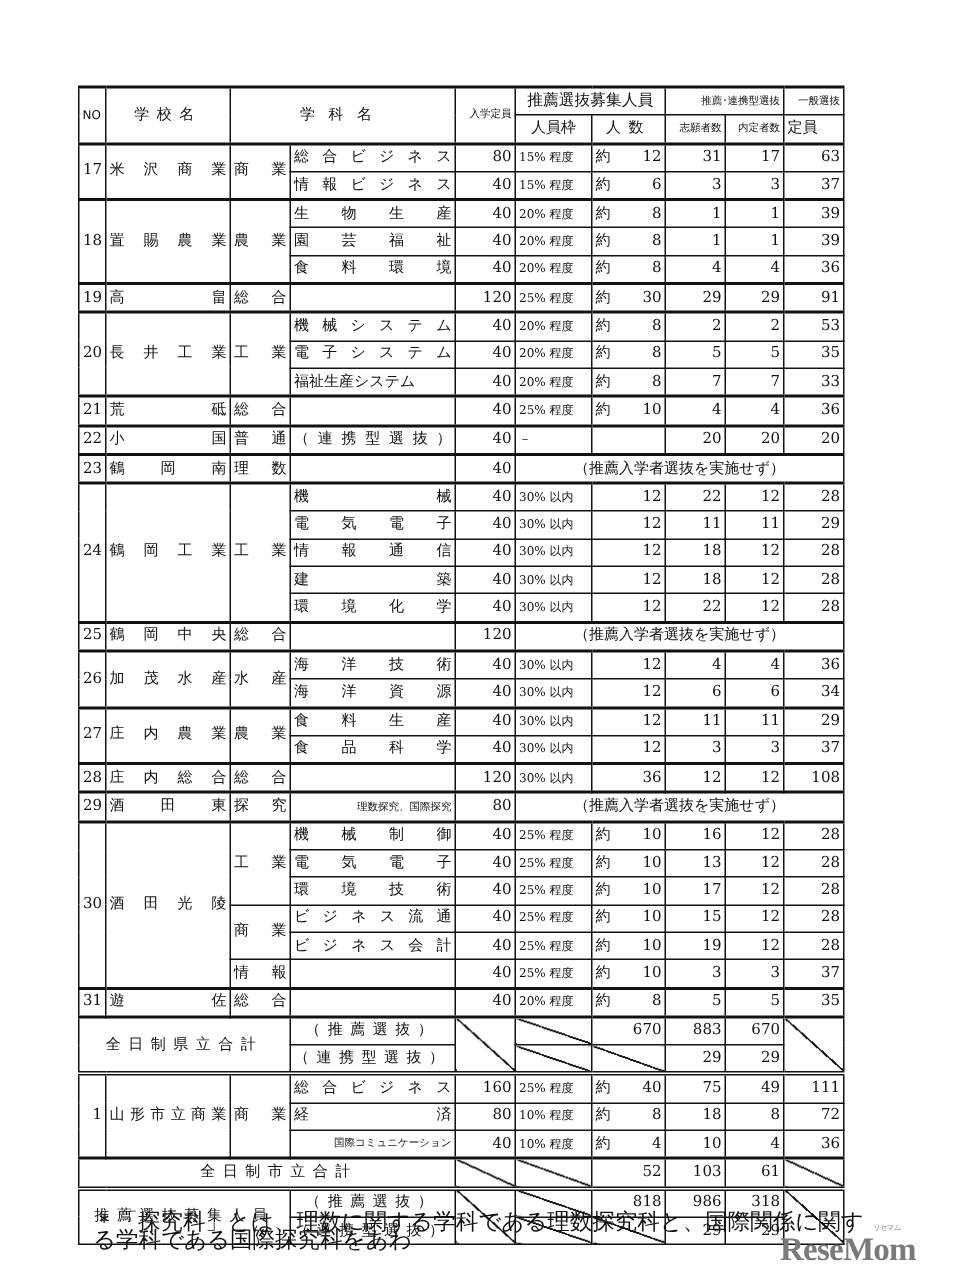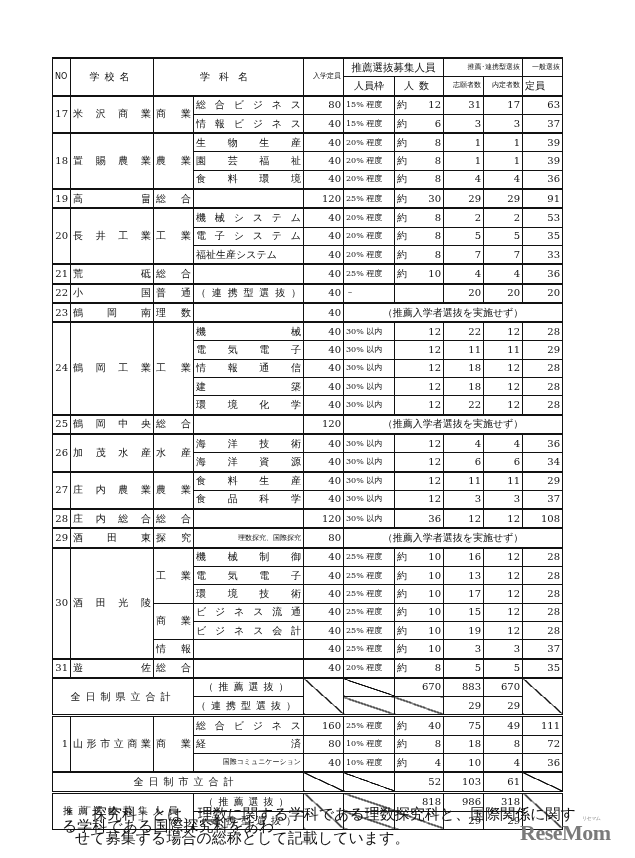--- a/index.html
+++ b/index.html
@@ -1002,19 +1002,18 @@
         <td class="slash-flat"></td>
         <td class="slash-flat"></td>
         <td class="r">29</td>
         <td class="r">29</td>
       </tr>
     </tbody>
 </table>
 
 <div class="note">
   <div>＊「探究科」とは、理数に関する学科である理数探究科と、国際関係に関する学科である国際探究科をあわ</div>
-  <div class="indent">せて募集する場合の総称として記載しています。</div>
 </div>
 
 <div class="logo">
   <span>ReseMom</span>
   <span class="ruby">リセマム</span>
 </div>
 
 </body></html>

